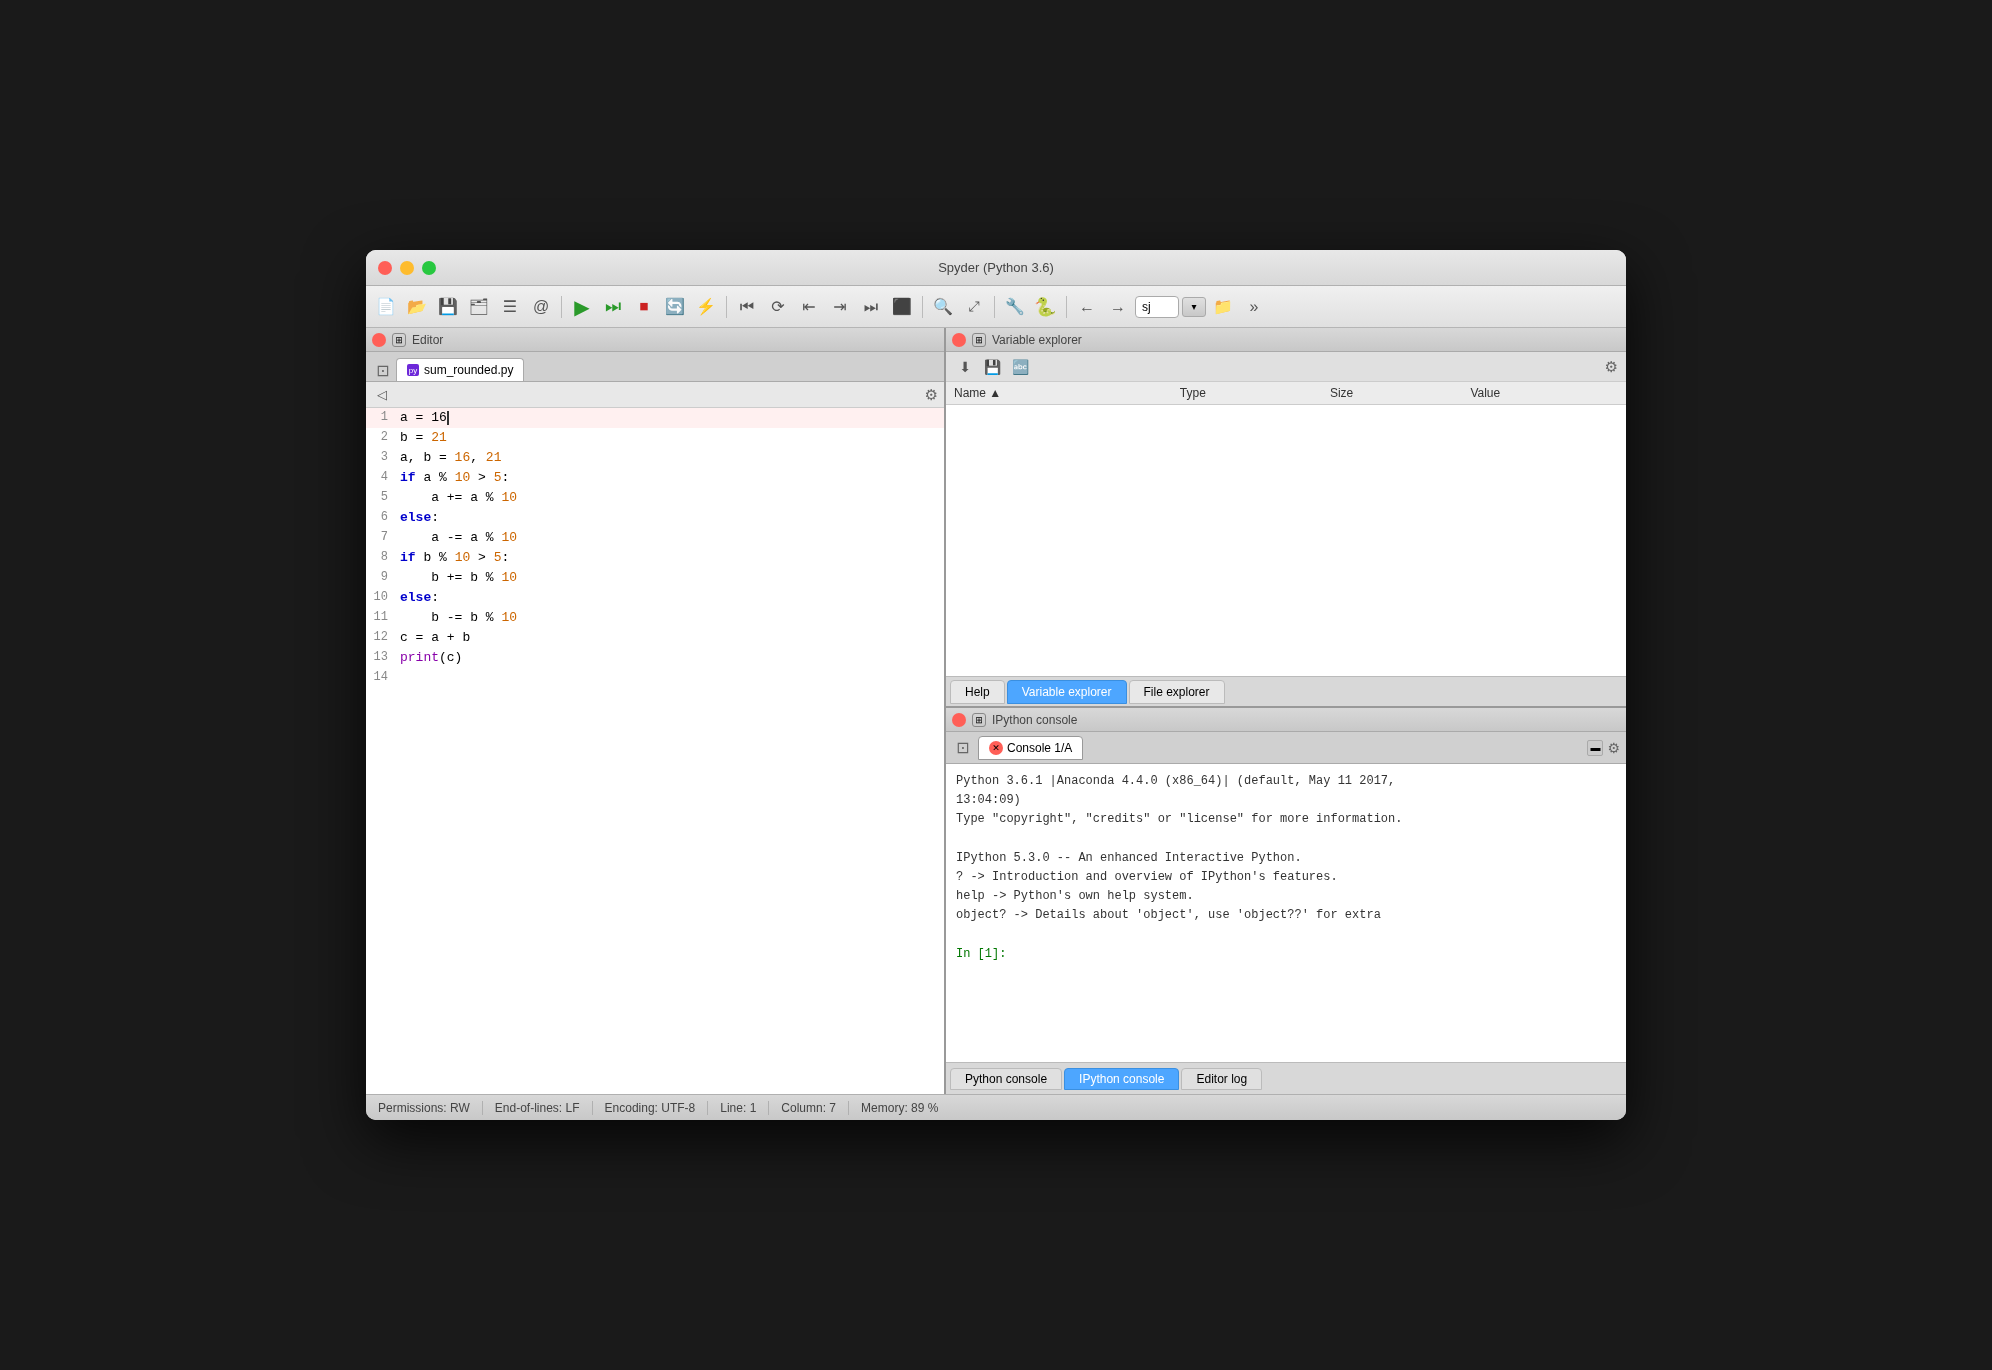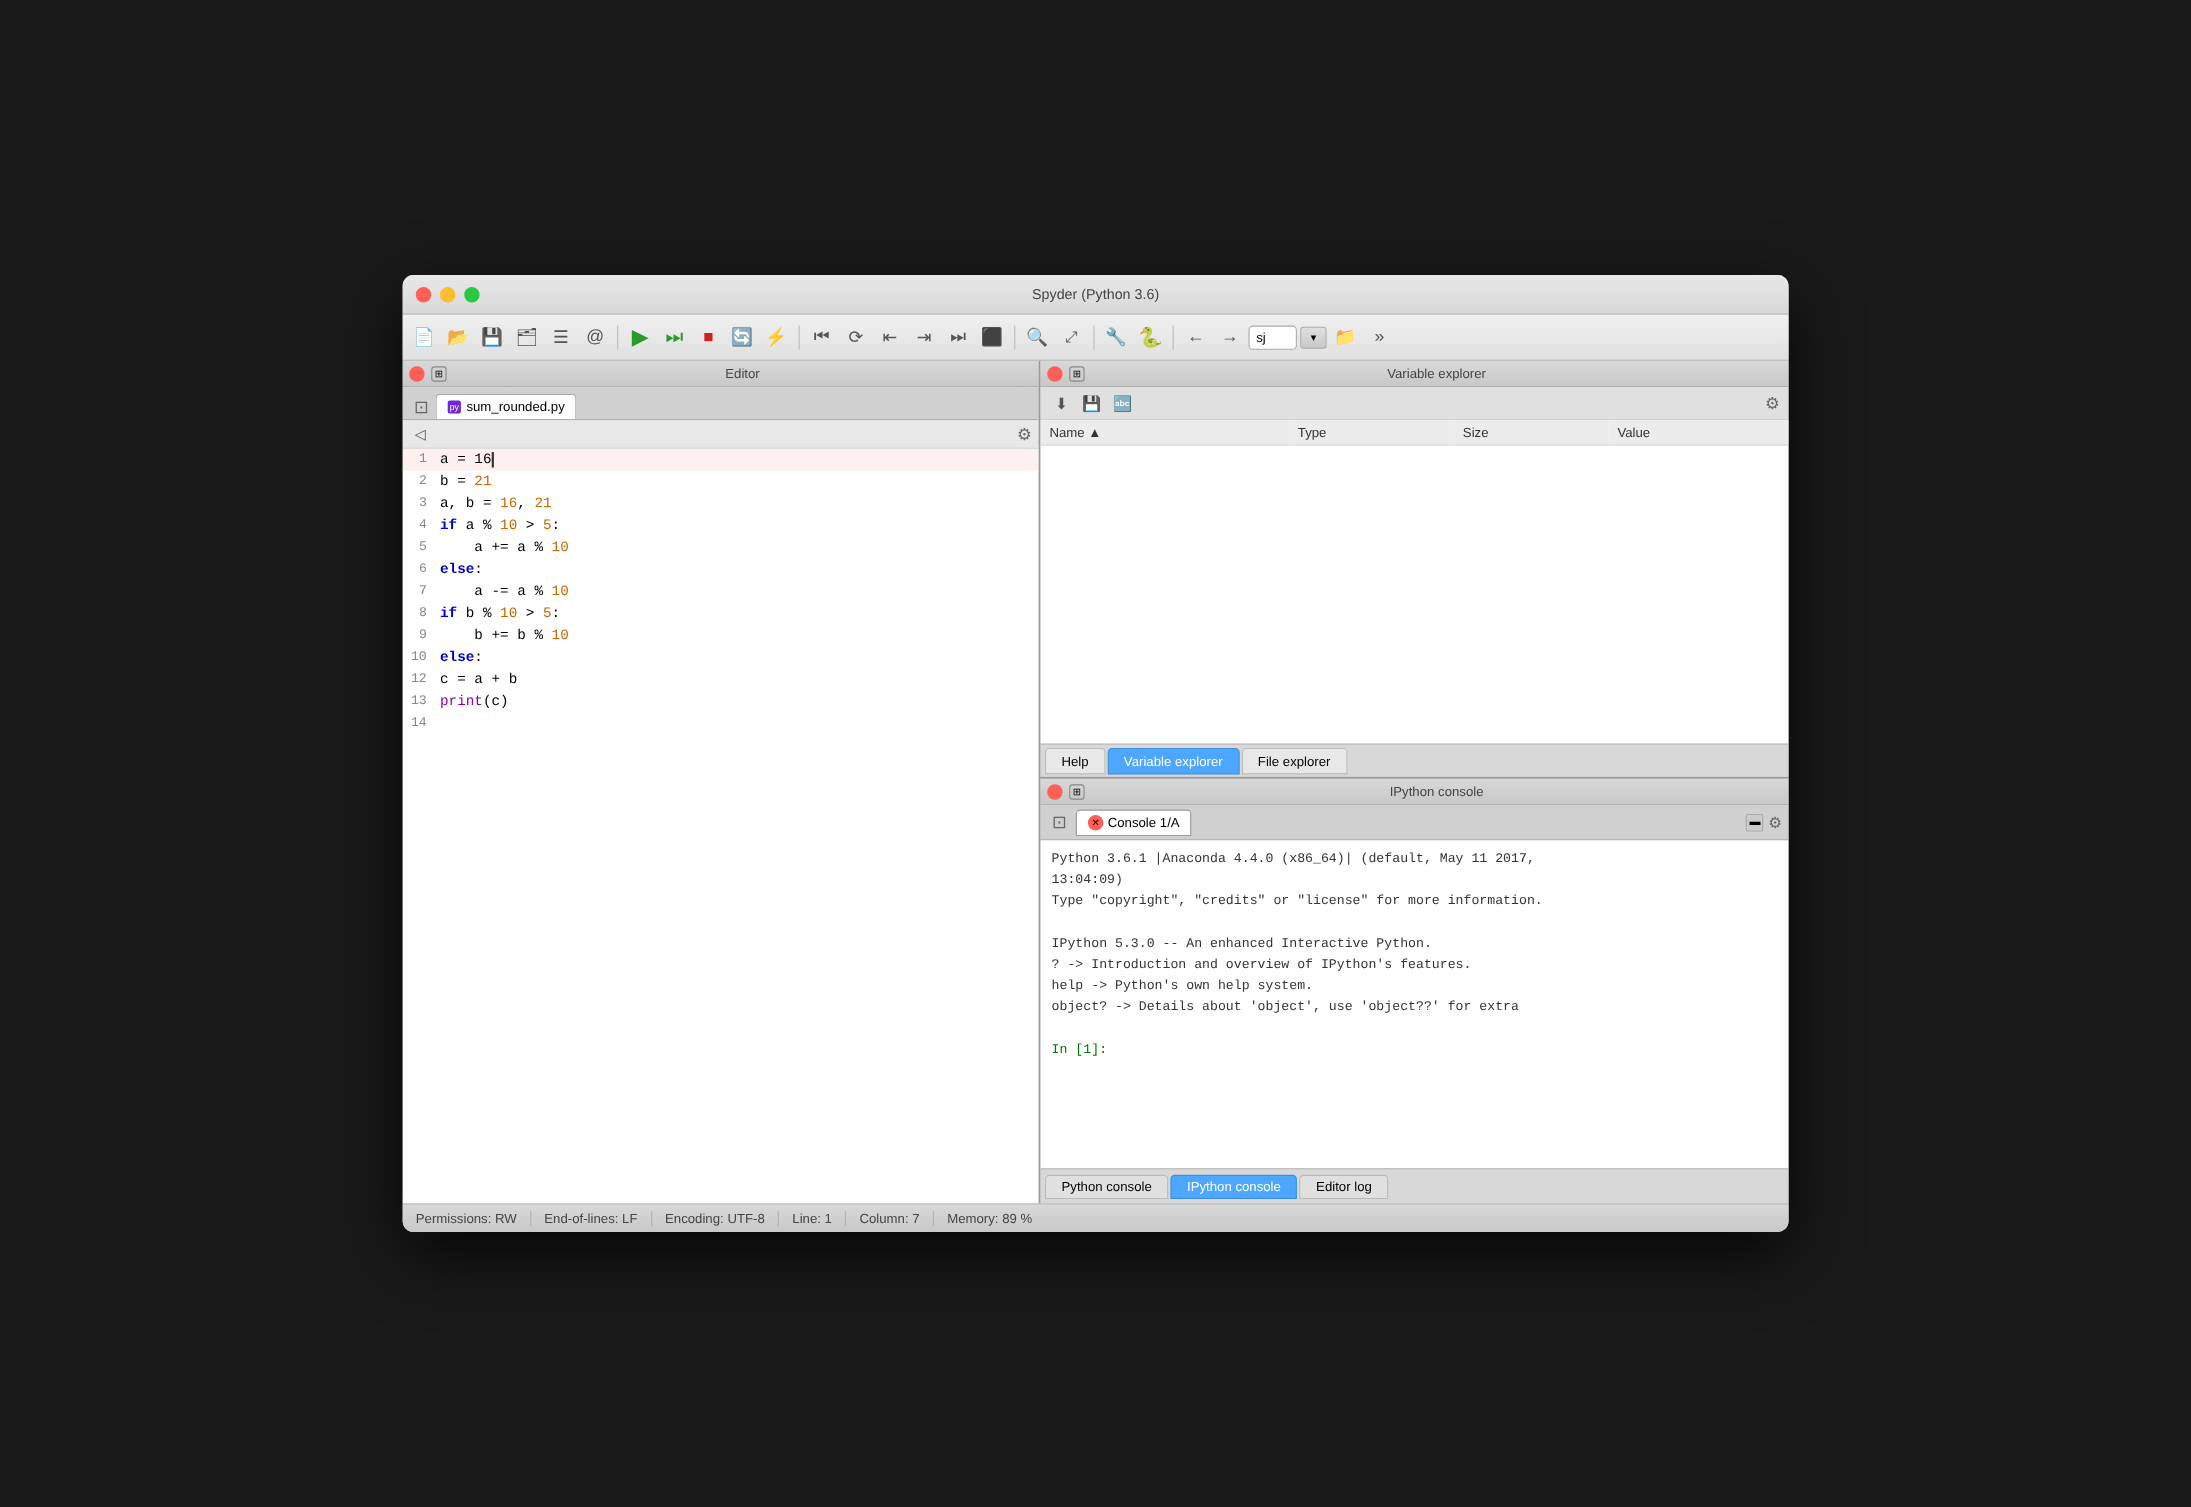--- a/index.html
+++ b/index.html
@@ -155,21 +155,21 @@
       width: 14px;
       height: 14px;
       background: none;
       border: 1px solid #888;
       border-radius: 3px;
       cursor: pointer;
       font-size: 9px;
     }
     .panel-title {
       flex: 1;
-      text-align: center;
+      text-align: left;
       font-size: 12px;
       color: #444;
     }
     .editor-tabs {
       height: 30px;
       background: #d0d0d0;
       display: flex;
       align-items: flex-end;
       padding: 0 6px;
       border-bottom: 1px solid #aaa;
@@ -572,20 +572,24 @@
         </div>
         <div class="code-line">
           <span class="line-number">9</span>
           <span class="line-content">    b += b % <span class="num">10</span></span>
         </div>
         <div class="code-line">
           <span class="line-number">10</span>
           <span class="line-content"><span class="kw">else</span>:</span>
         </div>
         <div class="code-line">
+          <span class="line-number">11</span>
+          <span class="line-content">    b -= b % <span class="num">10</span></span>
+        </div>
+        <div class="code-line">
           <span class="line-number">12</span>
           <span class="line-content">c = a + b</span>
         </div>
         <div class="code-line">
           <span class="line-number">13</span>
           <span class="line-content"><span class="fn">print</span>(c)</span>
         </div>
         <div class="code-line">
           <span class="line-number">14</span>
           <span class="line-content"> </span>

